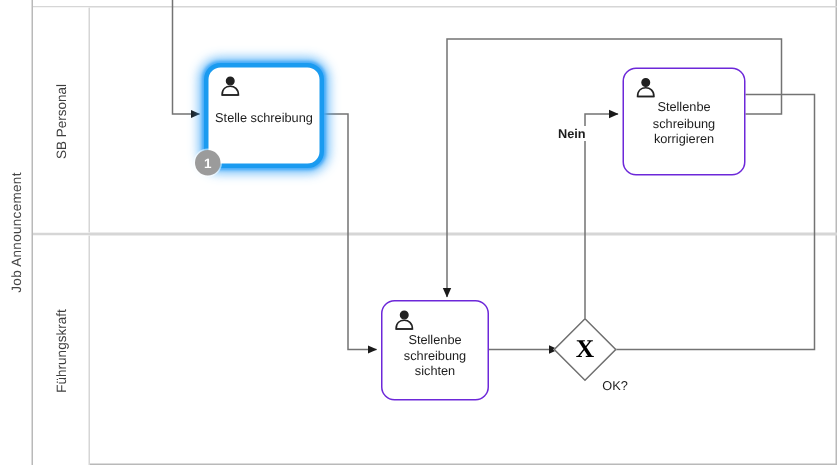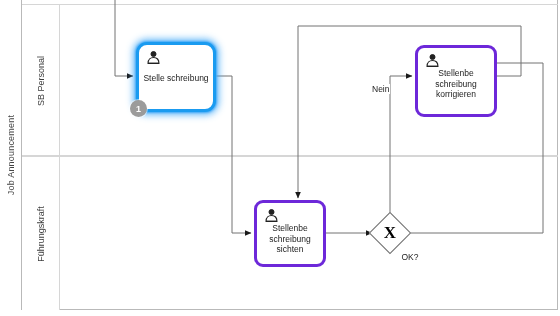--- a/index.html
+++ b/index.html
@@ -77,21 +77,21 @@
   .lane.l1 .lane-header-label{ margin-top:154px; width:154px; }
 
   
   #wires{position:absolute;left:0;top:0;width:560px;height:316px;}
 
   
   .task{
     position:absolute;
     box-sizing:border-box;
     background:#ffffff;
-    border:3px solid #6d28d9;
+    border:1px solid #6d28d9;
     border-radius:9px;
     display:flex;
     flex-direction:column;
     align-items:center;
   }
   .task.selected{
     border:3px solid #1a9bf0;
     border-radius:11px;
     box-shadow:0 0 7px 3px rgba(64,168,247,.78),
                0 0 2px 1px rgba(64,168,247,.9);
@@ -151,20 +151,21 @@
     white-space:nowrap;
   }
 
   .flow-label{
     position:absolute;
     font-size:8.5px;
     color:#1c1c1c;
     white-space:nowrap;
     background:#ffffff;
     padding:0 1px;
+    font-weight:bold;
   }
 </style>
 </head>
 <body>
 
 <div id="canvas">
 
   <div class="pool">
 
     <div class="pool-header">

